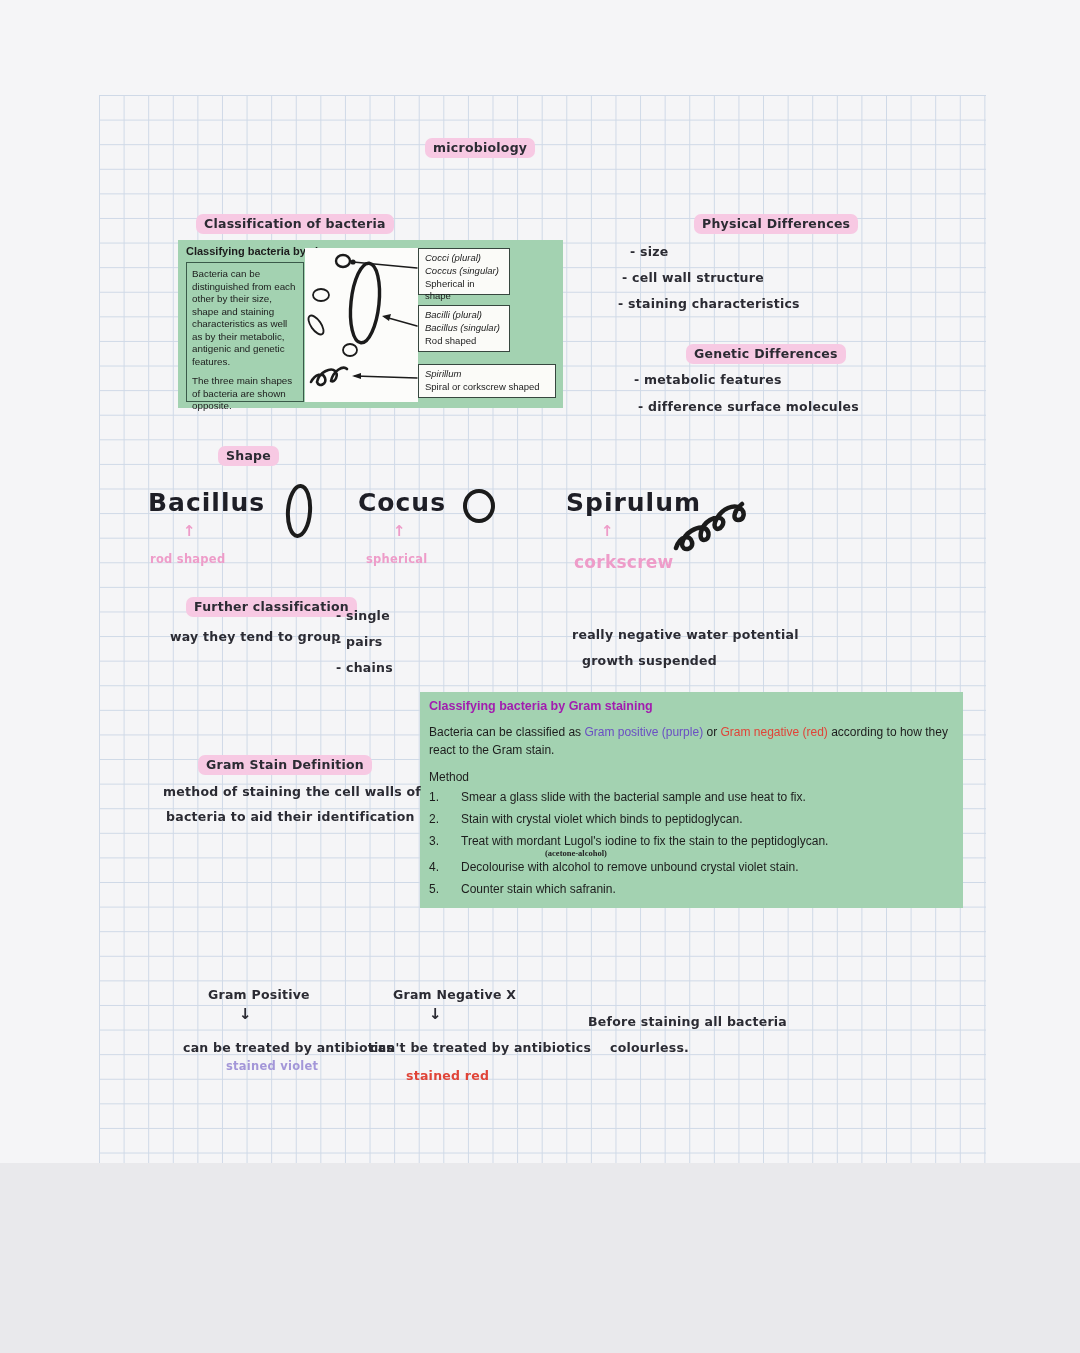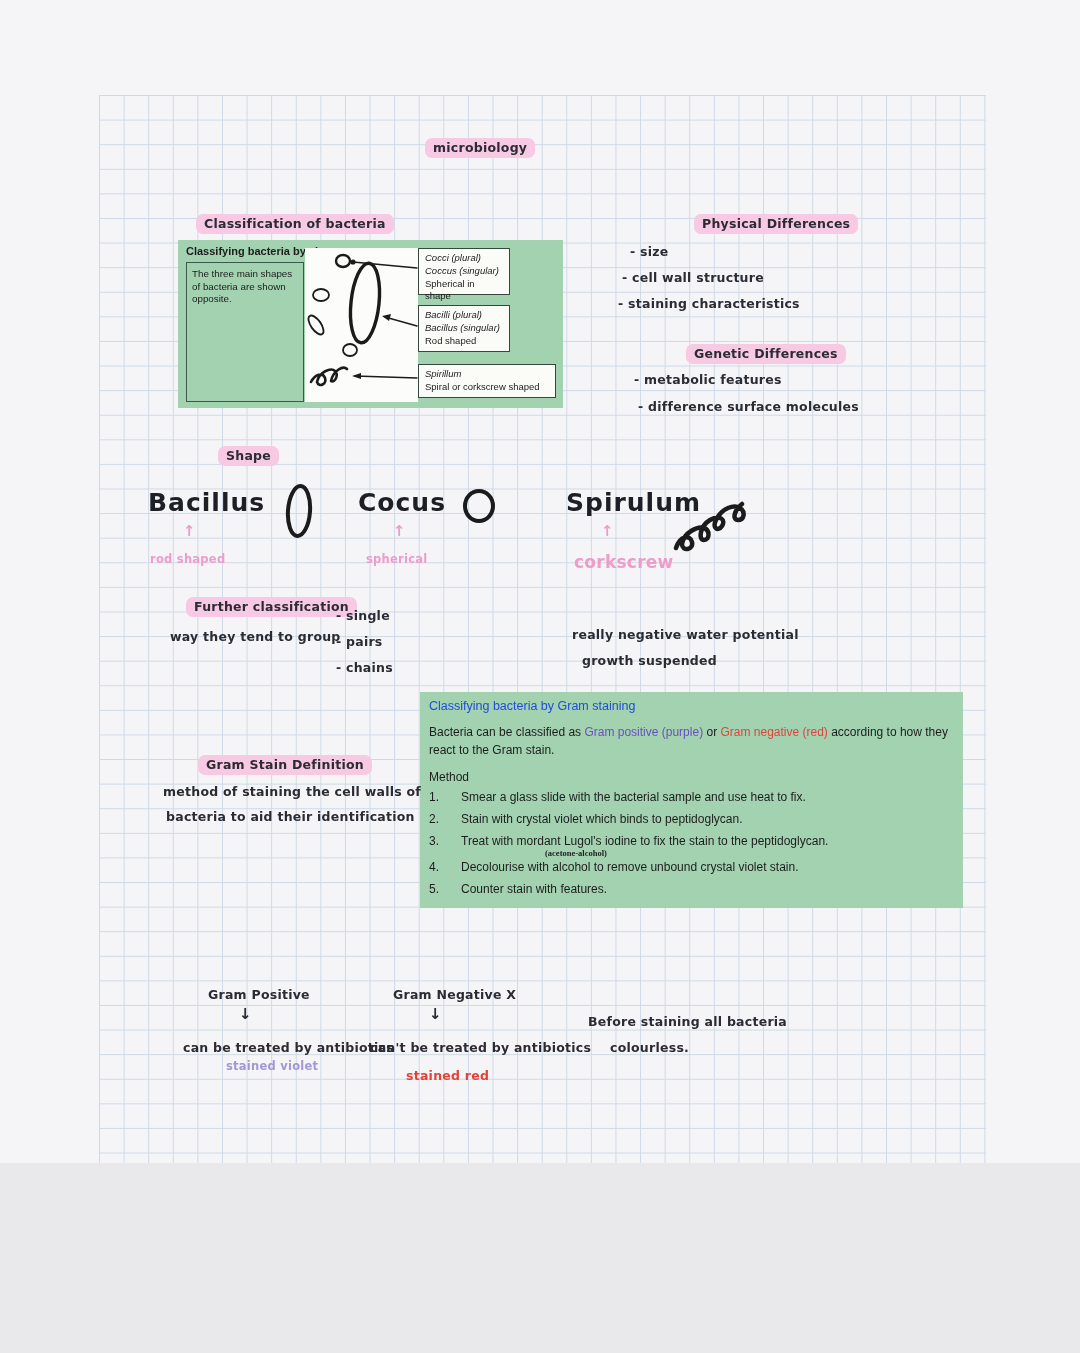--- a/index.html
+++ b/index.html
@@ -50,21 +50,21 @@
     position:absolute; background:#fbfbf8; border:1.5px solid #37473f;
     font-size:9.5px; line-height:1.35; padding:3px 6px;
   }
   .lbl-box .it { font-style:italic; }
   .lbl-cocci    { left:240px; top:8px;   width:92px;  height:47px; }
   .lbl-bacilli  { left:240px; top:65px;  width:92px;  height:47px; }
   .lbl-spirillum{ left:240px; top:124px; width:138px; height:34px; }
 
   
   .gram-box { left:420px; top:692px; width:543px; height:216px; }
-  .gram-box .g-title { position:absolute; left:9px; top:7px; font-size:12.5px; font-weight:normal; color:#1d4ed8; }
+  .gram-box .g-title { position:absolute; left:9px; top:7px; font-size:12.5px; font-weight:bold; color:#a21caf; }
   .gram-box .g-intro { position:absolute; left:9px; top:31px; width:522px; font-size:12px; line-height:1.5; color:#1d1d1d; }
   .gram-box .g-method { position:absolute; left:9px; top:78px; font-size:12px; color:#1d1d1d; }
   .gram-box .g-steps { position:absolute; left:9px; top:98px; width:525px; }
   .gram-box .step { display:flex; font-size:12px; color:#1d1d1d; }
   .gram-box .step .num { width:32px; flex:0 0 32px; }
   .s1 { position:absolute; top:0; }   .s2 { position:absolute; top:22px; }
   .s3 { position:absolute; top:44px; }.s4 { position:absolute; top:70px; }
   .s5 { position:absolute; top:92px; }
   .g-annot { position:absolute; left:125px; top:156px; font-family:Liberation Serif, serif; font-size:8.5px; font-weight:700; color:#222; }
 
@@ -81,20 +81,21 @@
     <span class="hl hw">microbiology</span>
   </div>
 
   <div class="abs" style="left:196px; top:214px;">
     <span class="hl hw">Classification of bacteria</span>
   </div>
 
   <div class="abs green-box shape-box">
     <div class="bx-title print">Classifying bacteria by shape</div>
     <div class="bx-text print">
+      <p>Bacteria can be distinguished from each other by their size, shape and staining characteristics as well as by their metabolic, antigenic and genetic features.</p>
       <p>The three main shapes of bacteria are shown opposite.</p>
     </div>
 
     <div class="canvas-panel">
       <svg width="113" height="154" viewBox="0 0 113 154">
 
         <ellipse class="draw" cx="38" cy="13" rx="7" ry="6" stroke-width="2.4"></ellipse>
         <line class="draw" x1="112" y1="20" x2="48" y2="14" stroke-width="1.4"></line>
         <circle cx="48" cy="14" r="2.6" fill="#1b1b1b"></circle>
 
@@ -201,21 +202,21 @@
       <div class="step s3">
           <span class="num">3.</span>
           <span>Treat with mordant Lugol's iodine to fix the stain to the peptidoglycan.</span>
         </div>
       <div class="step s4">
           <span class="num">4.</span>
           <span>Decolourise with alcohol to remove unbound crystal violet stain.</span>
         </div>
       <div class="step s5">
           <span class="num">5.</span>
-          <span>Counter stain with features.</span>
+          <span>Counter stain which safranin.</span>
         </div>
     </div>
     <div class="g-annot">(acetone-alcohol)</div>
   </div>
 
   <div class="abs" style="left:198px; top:755px;">
     <span class="hl hw">Gram Stain Definition</span>
   </div>
   <div class="abs hw" style="left:163px; top:784px;">method of staining the cell walls of</div>
   <div class="abs hw" style="left:166px; top:809px;">bacteria to aid their identification</div>

